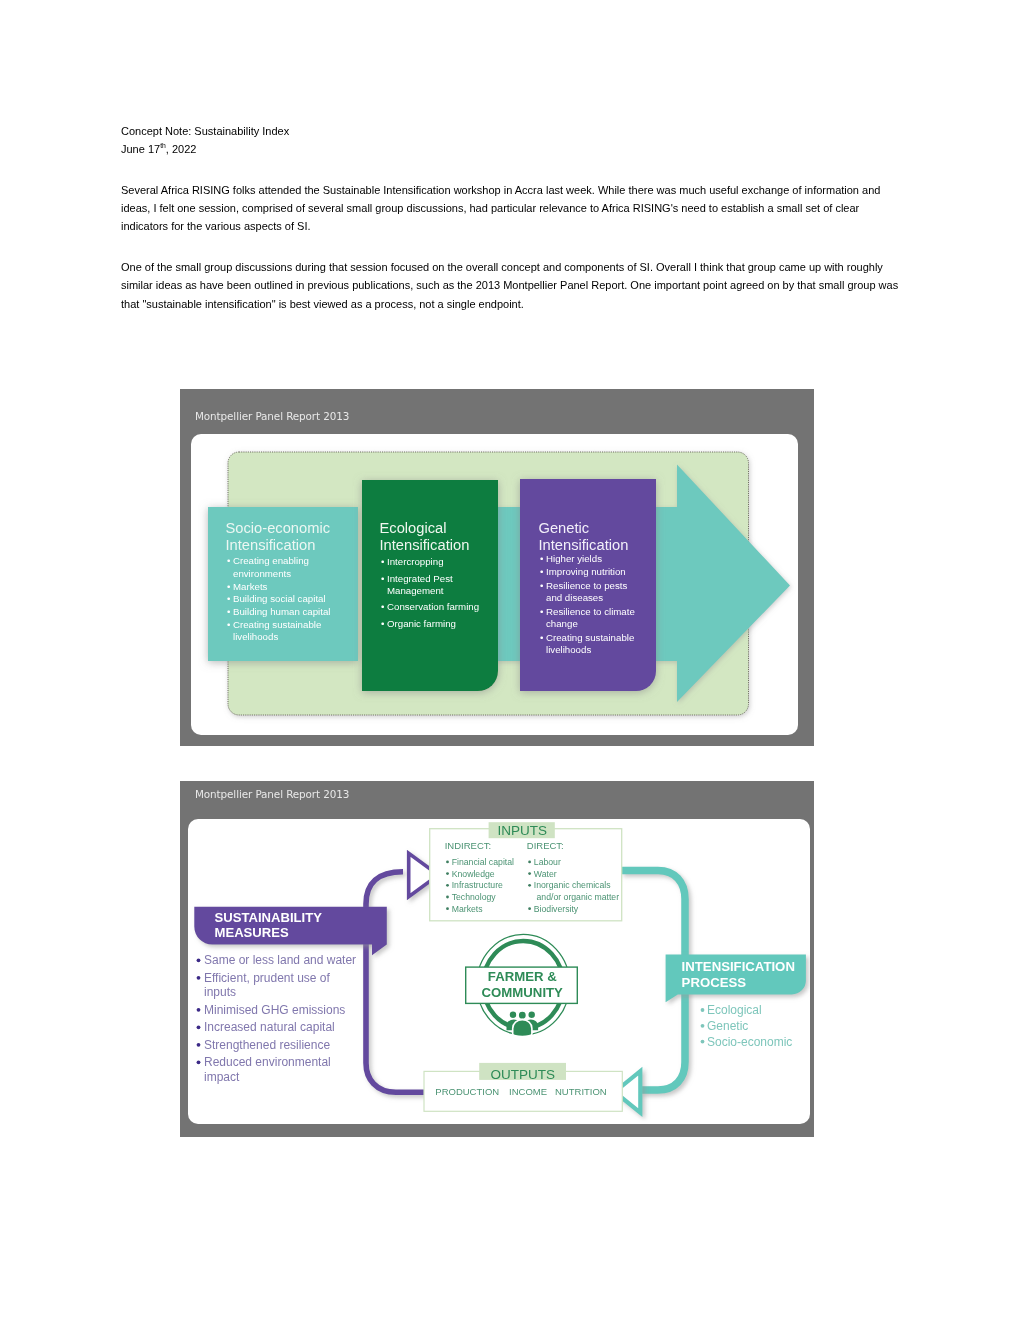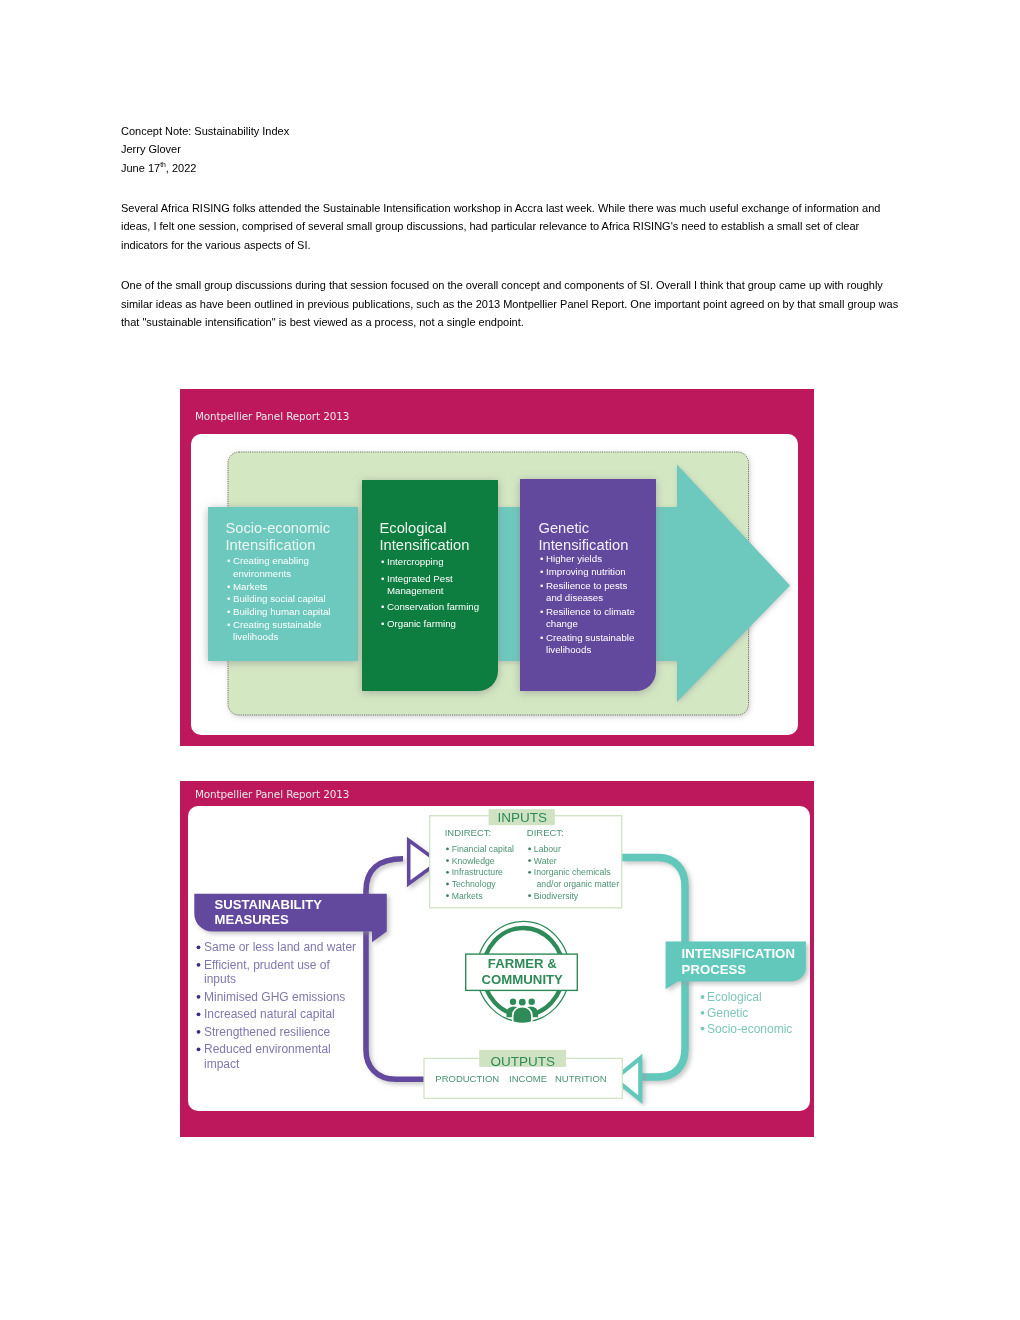--- a/index.html
+++ b/index.html
@@ -6,29 +6,29 @@
   html,body{margin:0;padding:0;}
   body{width:1020px;height:1320px;background:#ffffff;font-family:"Liberation Sans",sans-serif;overflow:hidden;}
   .page{position:relative;width:1020px;height:1320px;}
   .doc-text{position:absolute;left:121px;top:122px;width:780px;font-size:11px;line-height:18.3px;color:#000;}
   .para{margin:0 0 0 0;}
   .spacer{height:22.2px;}
   .spacer2{height:22.5px;}
   sup{font-size:0.62em;vertical-align:super;line-height:0;}
 
   
-  .fig{position:absolute;background:#be185d;overflow:hidden;text-decoration:underline;}
+  .fig{position:absolute;background:#737373;overflow:hidden;text-decoration:underline;}
   #fig1{left:180px;top:389px;width:634px;height:357px;}
   #fig2{left:180px;top:781px;width:634px;height:356px;}
   .fig-caption{position:absolute;color:#e8e8e8;font-family:"DejaVu Sans",sans-serif;white-space:nowrap;}
   #fig1 .fig-caption{left:15px;top:21px;font-size:10.4px;letter-spacing:-0.1px;}
   #fig2 .fig-caption{left:15px;top:7px;font-size:10.4px;letter-spacing:-0.1px;}
   .fig-inner{position:absolute;background:#fff;overflow:hidden;border-radius:10px;}
   #fig1 .fig-inner{left:11px;top:45px;width:607px;height:301px;}
-  #fig2 .fig-inner{left:8px;top:25px;width:622px;height:305px;}
+  #fig2 .fig-inner{left:8px;top:38px;width:622px;height:305px;}
   .fig-inner svg{display:block;}
 </style>
 </head>
 <body>
 
 <div class="page">
 
   <div class="fig" id="fig1">
     <div class="fig-caption">Montpellier Panel Report 2013</div>
     <div class="fig-inner">
@@ -182,20 +182,19 @@
             <text x="519" y="210.8" font-family="&quot;Liberation Sans&quot;, sans-serif" font-size="12" fill="#7ec6bb">Genetic</text>
             <circle cx="514.5" cy="222.60000000000002" r="1.9" fill="#7ec6bb"></circle>
             <text x="519" y="226.60000000000002" font-family="&quot;Liberation Sans&quot;, sans-serif" font-size="12" fill="#7ec6bb">Socio-economic</text>
           </g>
       </svg>
     </div>
   </div>
 
   <div class="doc-text">
     <div class="para">Concept Note: Sustainability Index</div>
-    <div class="para">Jerry Glover</div>
     <div class="para"><span>June 17</span><sup>th</sup><span>, 2022</span></div>
     <div class="spacer"></div>
     <div class="para">Several Africa RISING folks attended the Sustainable Intensification workshop in Accra last week. While there was much useful exchange of information and ideas, I felt one session, comprised of several small group discussions, had particular relevance to Africa RISING's need to establish a small set of clear indicators for the various aspects of SI.</div>
     <div class="spacer2"></div>
     <div class="para">One of the small group discussions during that session focused on the overall concept and components of SI. Overall I think that group came up with roughly similar ideas as have been outlined in previous publications, such as the 2013 Montpellier Panel Report. One important point agreed on by that small group was that "sustainable intensification" is best viewed as a process, not a single endpoint.</div>
   </div>
 </div>
 
 </body></html>

